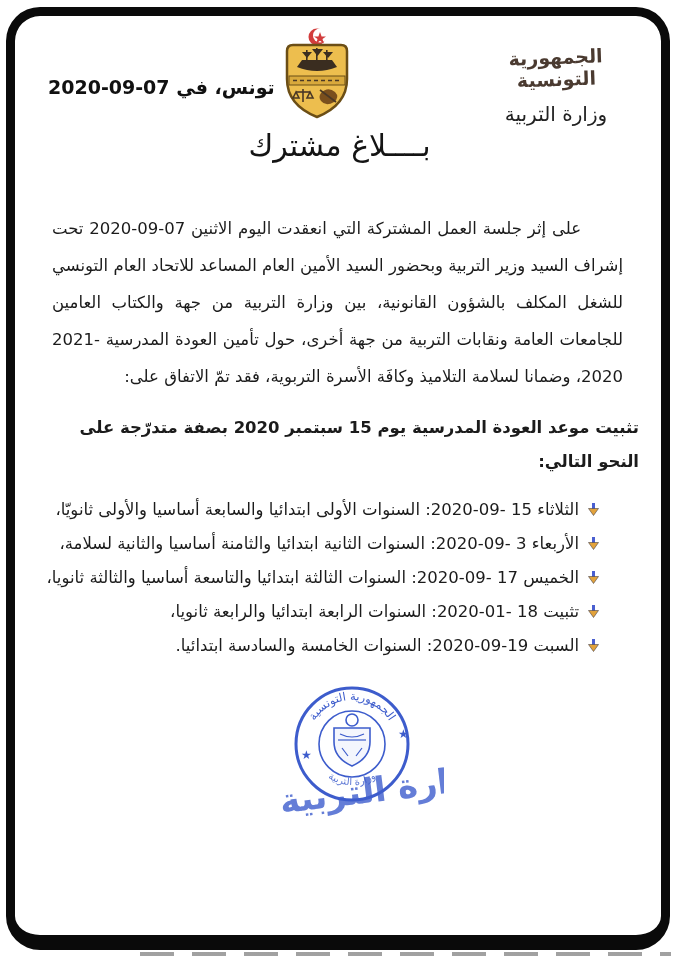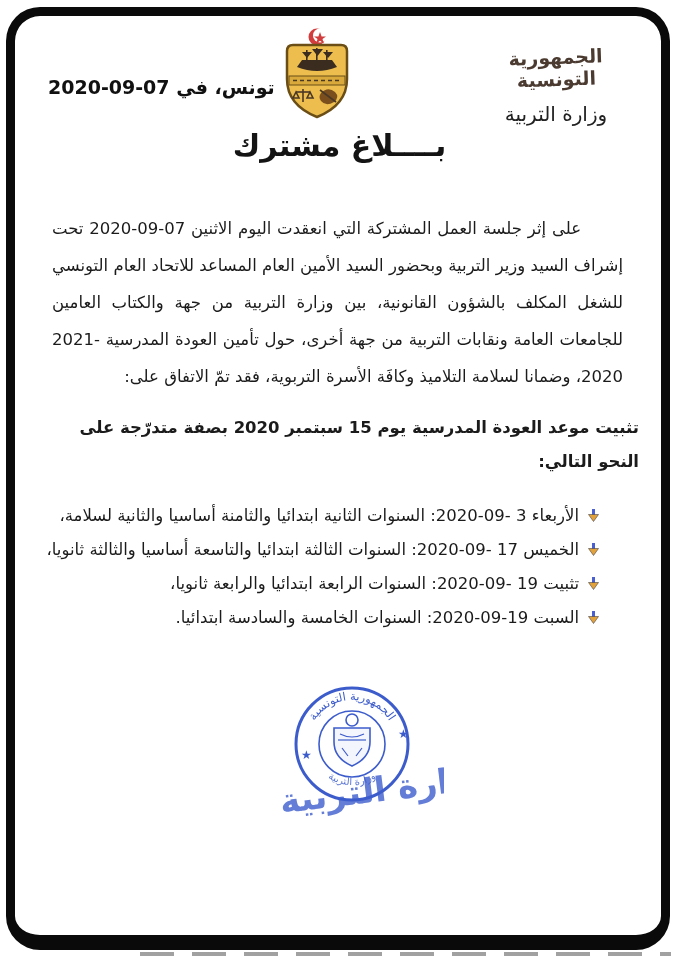--- a/index.html
+++ b/index.html
@@ -35,34 +35,34 @@
   }
   .republic {
     font-size:19px; font-weight:bold; color:#4a3a30;
     transform:rotate(-2deg); letter-spacing:-1px;
   }
   .ministry { font-size:20px; color:#222; margin-top:12px; }
   
   .doc-title {
     position:absolute; top:128px; left:0; width:100%;
     text-align:center; direction:rtl;
-    font-size:30px; font-weight:bold; color:#141414;
+    font-size:30px; font-weight:normal; color:#141414;
     margin:0;
   }
   
   .content {
     position:absolute; top:194px; left:36px; right:40px;
     direction:rtl;
   }
   .communique-paragraph {
     margin:16px; text-align:justify; text-align-last:right;
     font-size:16.5px; line-height:37px; text-indent:42px;
   }
   .schedule-heading {
-    margin:2px 0 20px 0; font-size:16.5px; line-height:34px;
+    margin:2px 0 14px 0; font-size:16.5px; line-height:34px;
     font-weight:bold; text-align:right;
   }
   .schedule-list {
     list-style:none; margin:0; padding:0 40px 0 0;
     font-size:16.5px;
   }
   .schedule-list li { line-height:34px; white-space:nowrap; }
   .bullet {
     display:inline-block; width:11px; height:13px;
     margin-left:9px; vertical-align:-1px;
@@ -123,29 +123,33 @@
 
 <div class="content">
   <p class="communique-paragraph"><span>على إثر جلسة العمل المشتركة التي انعقدت اليوم الاثنين </span><span class="num" dir="ltr">2020-09-07</span><span> تحت إشراف السيد وزير التربية وبحضور السيد الأمين العام المساعد للاتحاد العام التونسي للشغل المكلف بالشؤون القانونية، بين وزارة التربية من جهة والكتاب العامين للجامعات العامة ونقابات التربية من جهة أخرى، حول تأمين العودة المدرسية </span><span class="num" dir="ltr">2021-2020</span><span>، وضمانا لسلامة التلاميذ وكافَة الأسرة التربوية، فقد تمّ الاتفاق على:</span></p>
 
   <h2 class="schedule-heading">تثبيت موعد العودة المدرسية يوم 15 سبتمبر 2020 بصفة متدرّجة على النحو التالي:</h2>
 
   <ul class="schedule-list">
     <li><svg class="bullet" viewBox="0 0 11 13">
           <rect x="4" y="0" width="3" height="6" fill="#4a5fd0"></rect>
           <polygon points="0.5,5.5 10.5,5.5 5.5,12.5" fill="#e2a23b" stroke="#44424a" stroke-width="0.6"></polygon>
+        </svg><span>الثلاثاء</span> <span class="num" dir="ltr">2020-09- 15</span><span>: السنوات الأولى ابتدائيا والسابعة أساسيا والأولى ثانويّا،</span></li>
+    <li><svg class="bullet" viewBox="0 0 11 13">
+          <rect x="4" y="0" width="3" height="6" fill="#4a5fd0"></rect>
+          <polygon points="0.5,5.5 10.5,5.5 5.5,12.5" fill="#e2a23b" stroke="#44424a" stroke-width="0.6"></polygon>
         </svg><span>الأربعاء</span> <span class="num" dir="ltr">2020-09- 3</span><span>: السنوات الثانية ابتدائيا والثامنة أساسيا والثانية لسلامة،</span></li>
     <li><svg class="bullet" viewBox="0 0 11 13">
           <rect x="4" y="0" width="3" height="6" fill="#4a5fd0"></rect>
           <polygon points="0.5,5.5 10.5,5.5 5.5,12.5" fill="#e2a23b" stroke="#44424a" stroke-width="0.6"></polygon>
         </svg><span>الخميس</span> <span class="num" dir="ltr">2020-09- 17</span><span>: السنوات الثالثة ابتدائيا والتاسعة أساسيا والثالثة ثانويا،</span></li>
     <li><svg class="bullet" viewBox="0 0 11 13">
           <rect x="4" y="0" width="3" height="6" fill="#4a5fd0"></rect>
           <polygon points="0.5,5.5 10.5,5.5 5.5,12.5" fill="#e2a23b" stroke="#44424a" stroke-width="0.6"></polygon>
-        </svg><span>تثبيت</span> <span class="num" dir="ltr">2020-09- 19</span><span>: السنوات الرابعة ابتدائيا والرابعة ثانويا،</span></li>
+        </svg><span>تثبيت</span> <span class="num" dir="ltr">2020-01- 18</span><span>: السنوات الرابعة ابتدائيا والرابعة ثانويا،</span></li>
     <li><svg class="bullet" viewBox="0 0 11 13">
           <rect x="4" y="0" width="3" height="6" fill="#4a5fd0"></rect>
           <polygon points="0.5,5.5 10.5,5.5 5.5,12.5" fill="#e2a23b" stroke="#44424a" stroke-width="0.6"></polygon>
         </svg><span>السبت</span> <span class="num" dir="ltr">2020-09-19</span><span>: السنوات الخامسة والسادسة ابتدائيا.</span></li>
   </ul>
 </div>
 
 <svg class="stamp" width="176" height="142" viewBox="0 0 176 142" opacity="0.92">
   <circle cx="84" cy="64" r="56" fill="none" stroke="#2d4fc8" stroke-width="3"></circle>
   <circle cx="84" cy="64" r="33" fill="none" stroke="#2d4fc8" stroke-width="1.6"></circle>

